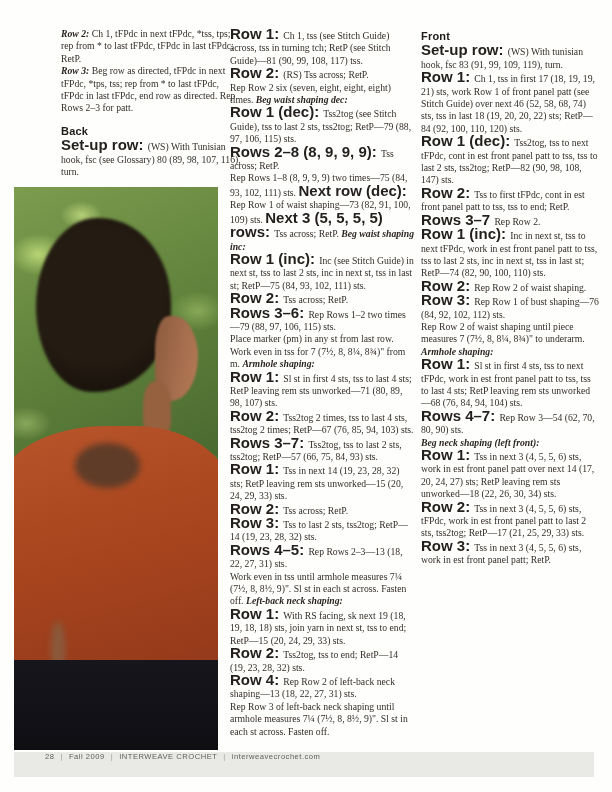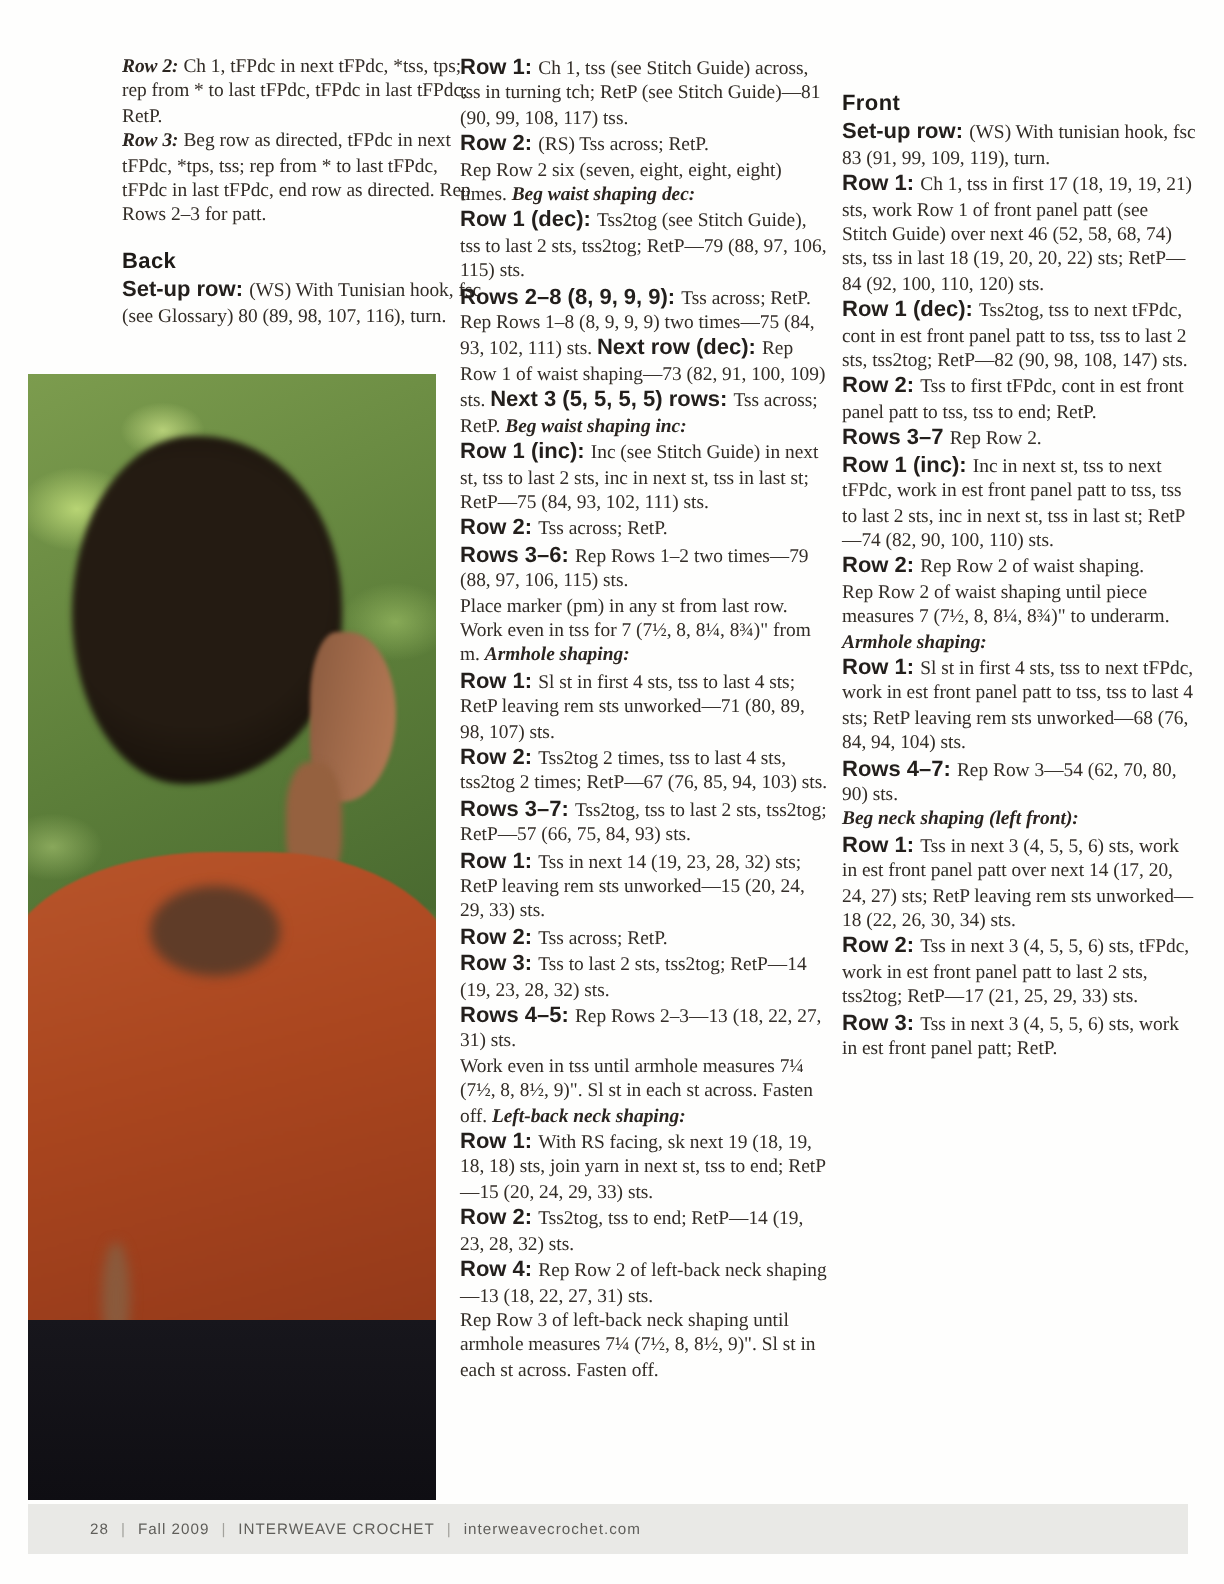--- a/index.html
+++ b/index.html
@@ -5,22 +5,22 @@
   html,body{margin:0;padding:0;background:#ffffff;}
   .page{position:relative;width:612px;height:792px;background:#fefefd;overflow:hidden;
         font-family:"Liberation Serif",serif;color:#332d27;}
   .col{position:absolute;top:28px;font-size:9.7px;line-height:12.4px;text-align:left;}
   .col-left{left:30px;width:180px;margin-left:31px;}
   .col-mid{left:230px;width:184px;}
   .col-right{left:421px;width:178px;}
   .col p{margin:0;}
   .heading{font-family:"Liberation Sans",sans-serif;font-weight:700;font-size:11px;
            color:#1e1b18;margin:10px 0 2px 0;letter-spacing:.2px;}
-  .col .heading:first-child{margin-top:18px;}
-  .seg-b{font-family:"Liberation Sans",sans-serif;font-weight:700;font-size:11px;color:#231f1c;}
+  .col .heading:first-child{margin-top:2px;}
+  .seg-b{font-family:"Liberation Sans",sans-serif;font-weight:700;font-size:15px;color:#231f1c;}
   .seg-bi{font-weight:700;font-style:italic;color:#2b2520;}
   .seg-p{}
 
   
   .photo{position:absolute;left:14px;top:187px;width:204px;height:563px;overflow:hidden;
          background:
            radial-gradient(ellipse 42px 30px at 12% 12%, rgba(196,224,124,.85), rgba(196,224,124,0) 70%),
            radial-gradient(ellipse 30px 20px at 33% 5%, rgba(210,232,140,.7), rgba(210,232,140,0) 70%),
            radial-gradient(ellipse 40px 28px at 90% 22%, rgba(170,204,110,.55), rgba(170,204,110,0) 70%),
            radial-gradient(ellipse 36px 24px at 6% 42%, rgba(184,212,126,.5), rgba(184,212,126,0) 70%),
@@ -36,21 +36,21 @@
   .neck{left:63%;top:34.5%;width:14%;height:11%;background:#95613f;filter:blur(1.5px);border-radius:40%;}
   .crochet-top{left:-6%;top:42.5%;width:112%;height:43%;
         background:linear-gradient(165deg,#b8552b 0%,#aa461f 45%,#93391a 100%);
         border-radius:46% 42% 0 0 / 24% 27% 0 0;filter:blur(.5px);}
   .scoop-shadow{left:30%;top:45.5%;width:32%;height:8%;background:#5f3c28;border-radius:50%;filter:blur(3px);}
   .hip-skin{left:18%;top:77%;width:7%;height:10%;background:#8a5a3c;filter:blur(3px);border-radius:50%;}
   .skirt{left:0;top:84%;width:100%;height:16%;background:linear-gradient(#17161c,#0f0e13);}
 
   
   .footer{position:absolute;left:14px;top:752px;width:580px;height:25px;background:#e9e9e6;
-          display:flex;align-items:center;padding-left:31px;box-sizing:border-box;
+          display:flex;align-items:flex-start;padding-left:31px;box-sizing:border-box;
           font-family:"Liberation Sans",sans-serif;font-size:7.6px;letter-spacing:.5px;color:#5f5e5a;}
   .footer span{margin-right:6px;white-space:nowrap;}
   .footer .sep{color:#a3a29d;}
 </style>
 </head>
 <body>
 
 <div class="page">
 
   <div class="col col-left">
@@ -98,20 +98,21 @@
 
   <div class="col col-right">
       <div class="heading">Front</div>
       <p><span class="seg-b">Set-up row: </span><span class="seg-p">(WS) With tunisian hook, fsc 83 (91, 99, 109, 119), turn.</span></p>
       <p><span class="seg-b">Row 1: </span><span class="seg-p">Ch 1, tss in first 17 (18, 19, 19, 21) sts, work Row 1 of front panel patt (see Stitch Guide) over next 46 (52, 58, 68, 74) sts, tss in last 18 (19, 20, 20, 22) sts; RetP—84 (92, 100, 110, 120) sts.</span></p>
       <p><span class="seg-b">Row 1 (dec): </span><span class="seg-p">Tss2tog, tss to next tFPdc, cont in est front panel patt to tss, tss to last 2 sts, tss2tog; RetP—82 (90, 98, 108, 147) sts.</span></p>
       <p><span class="seg-b">Row 2: </span><span class="seg-p">Tss to first tFPdc, cont in est front panel patt to tss, tss to end; RetP.</span></p>
       <p><span class="seg-b">Rows 3–7 </span><span class="seg-p">Rep Row 2.</span></p>
       <p><span class="seg-b">Row 1 (inc): </span><span class="seg-p">Inc in next st, tss to next tFPdc, work in est front panel patt to tss, tss to last 2 sts, inc in next st, tss in last st; RetP—74 (82, 90, 100, 110) sts.</span></p>
       <p><span class="seg-b">Row 2: </span><span class="seg-p">Rep Row 2 of waist shaping.</span></p>
+      <p><span class="seg-b">Row 3: </span><span class="seg-p">Rep Row 1 of bust shaping—76 (84, 92, 102, 112) sts.</span></p>
       <p><span class="seg-p">Rep Row 2 of waist shaping until piece measures 7 (7½, 8, 8¼, 8¾)" to underarm. </span><span class="seg-bi">Armhole shaping:</span></p>
       <p><span class="seg-b">Row 1: </span><span class="seg-p">Sl st in first 4 sts, tss to next tFPdc, work in est front panel patt to tss, tss to last 4 sts; RetP leaving rem sts unworked—68 (76, 84, 94, 104) sts.</span></p>
       <p><span class="seg-b">Rows 4–7: </span><span class="seg-p">Rep Row 3—54 (62, 70, 80, 90) sts.</span></p>
       <p><span class="seg-bi">Beg neck shaping (left front):</span></p>
       <p><span class="seg-b">Row 1: </span><span class="seg-p">Tss in next 3 (4, 5, 5, 6) sts, work in est front panel patt over next 14 (17, 20, 24, 27) sts; RetP leaving rem sts unworked—18 (22, 26, 30, 34) sts.</span></p>
       <p><span class="seg-b">Row 2: </span><span class="seg-p">Tss in next 3 (4, 5, 5, 6) sts, tFPdc, work in est front panel patt to last 2 sts, tss2tog; RetP—17 (21, 25, 29, 33) sts.</span></p>
       <p><span class="seg-b">Row 3: </span><span class="seg-p">Tss in next 3 (4, 5, 5, 6) sts, work in est front panel patt; RetP.</span></p>
     </div>
 
   <div class="footer">

